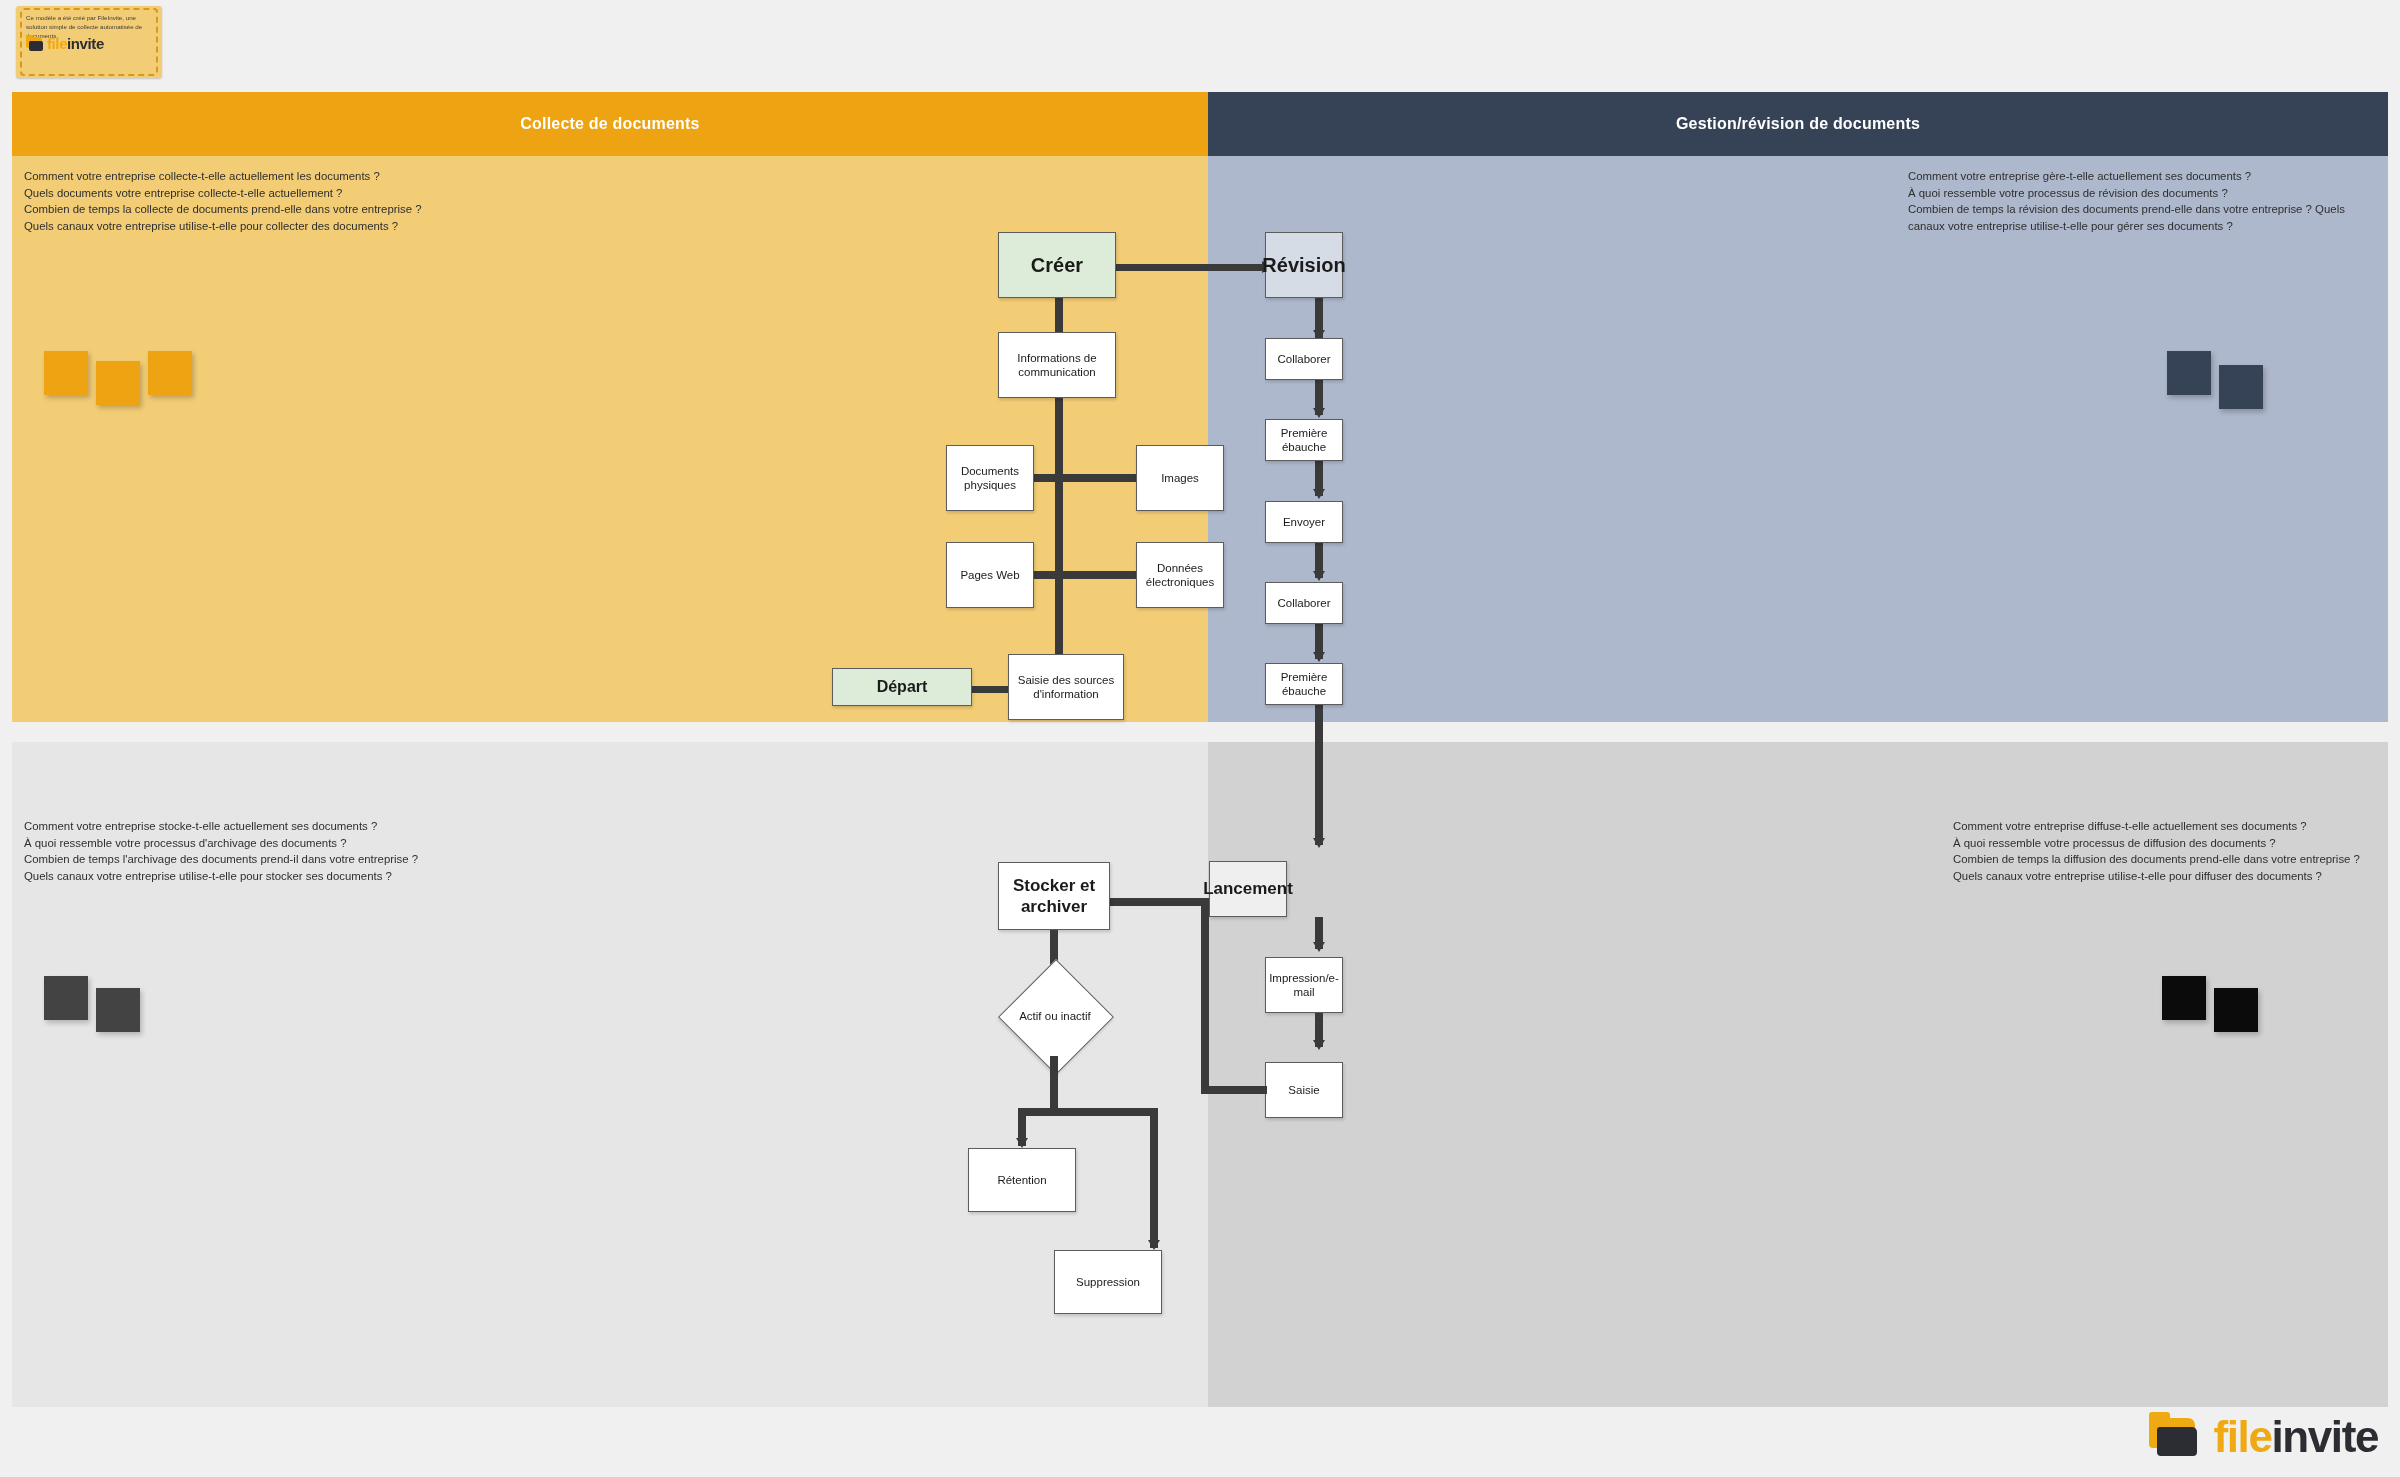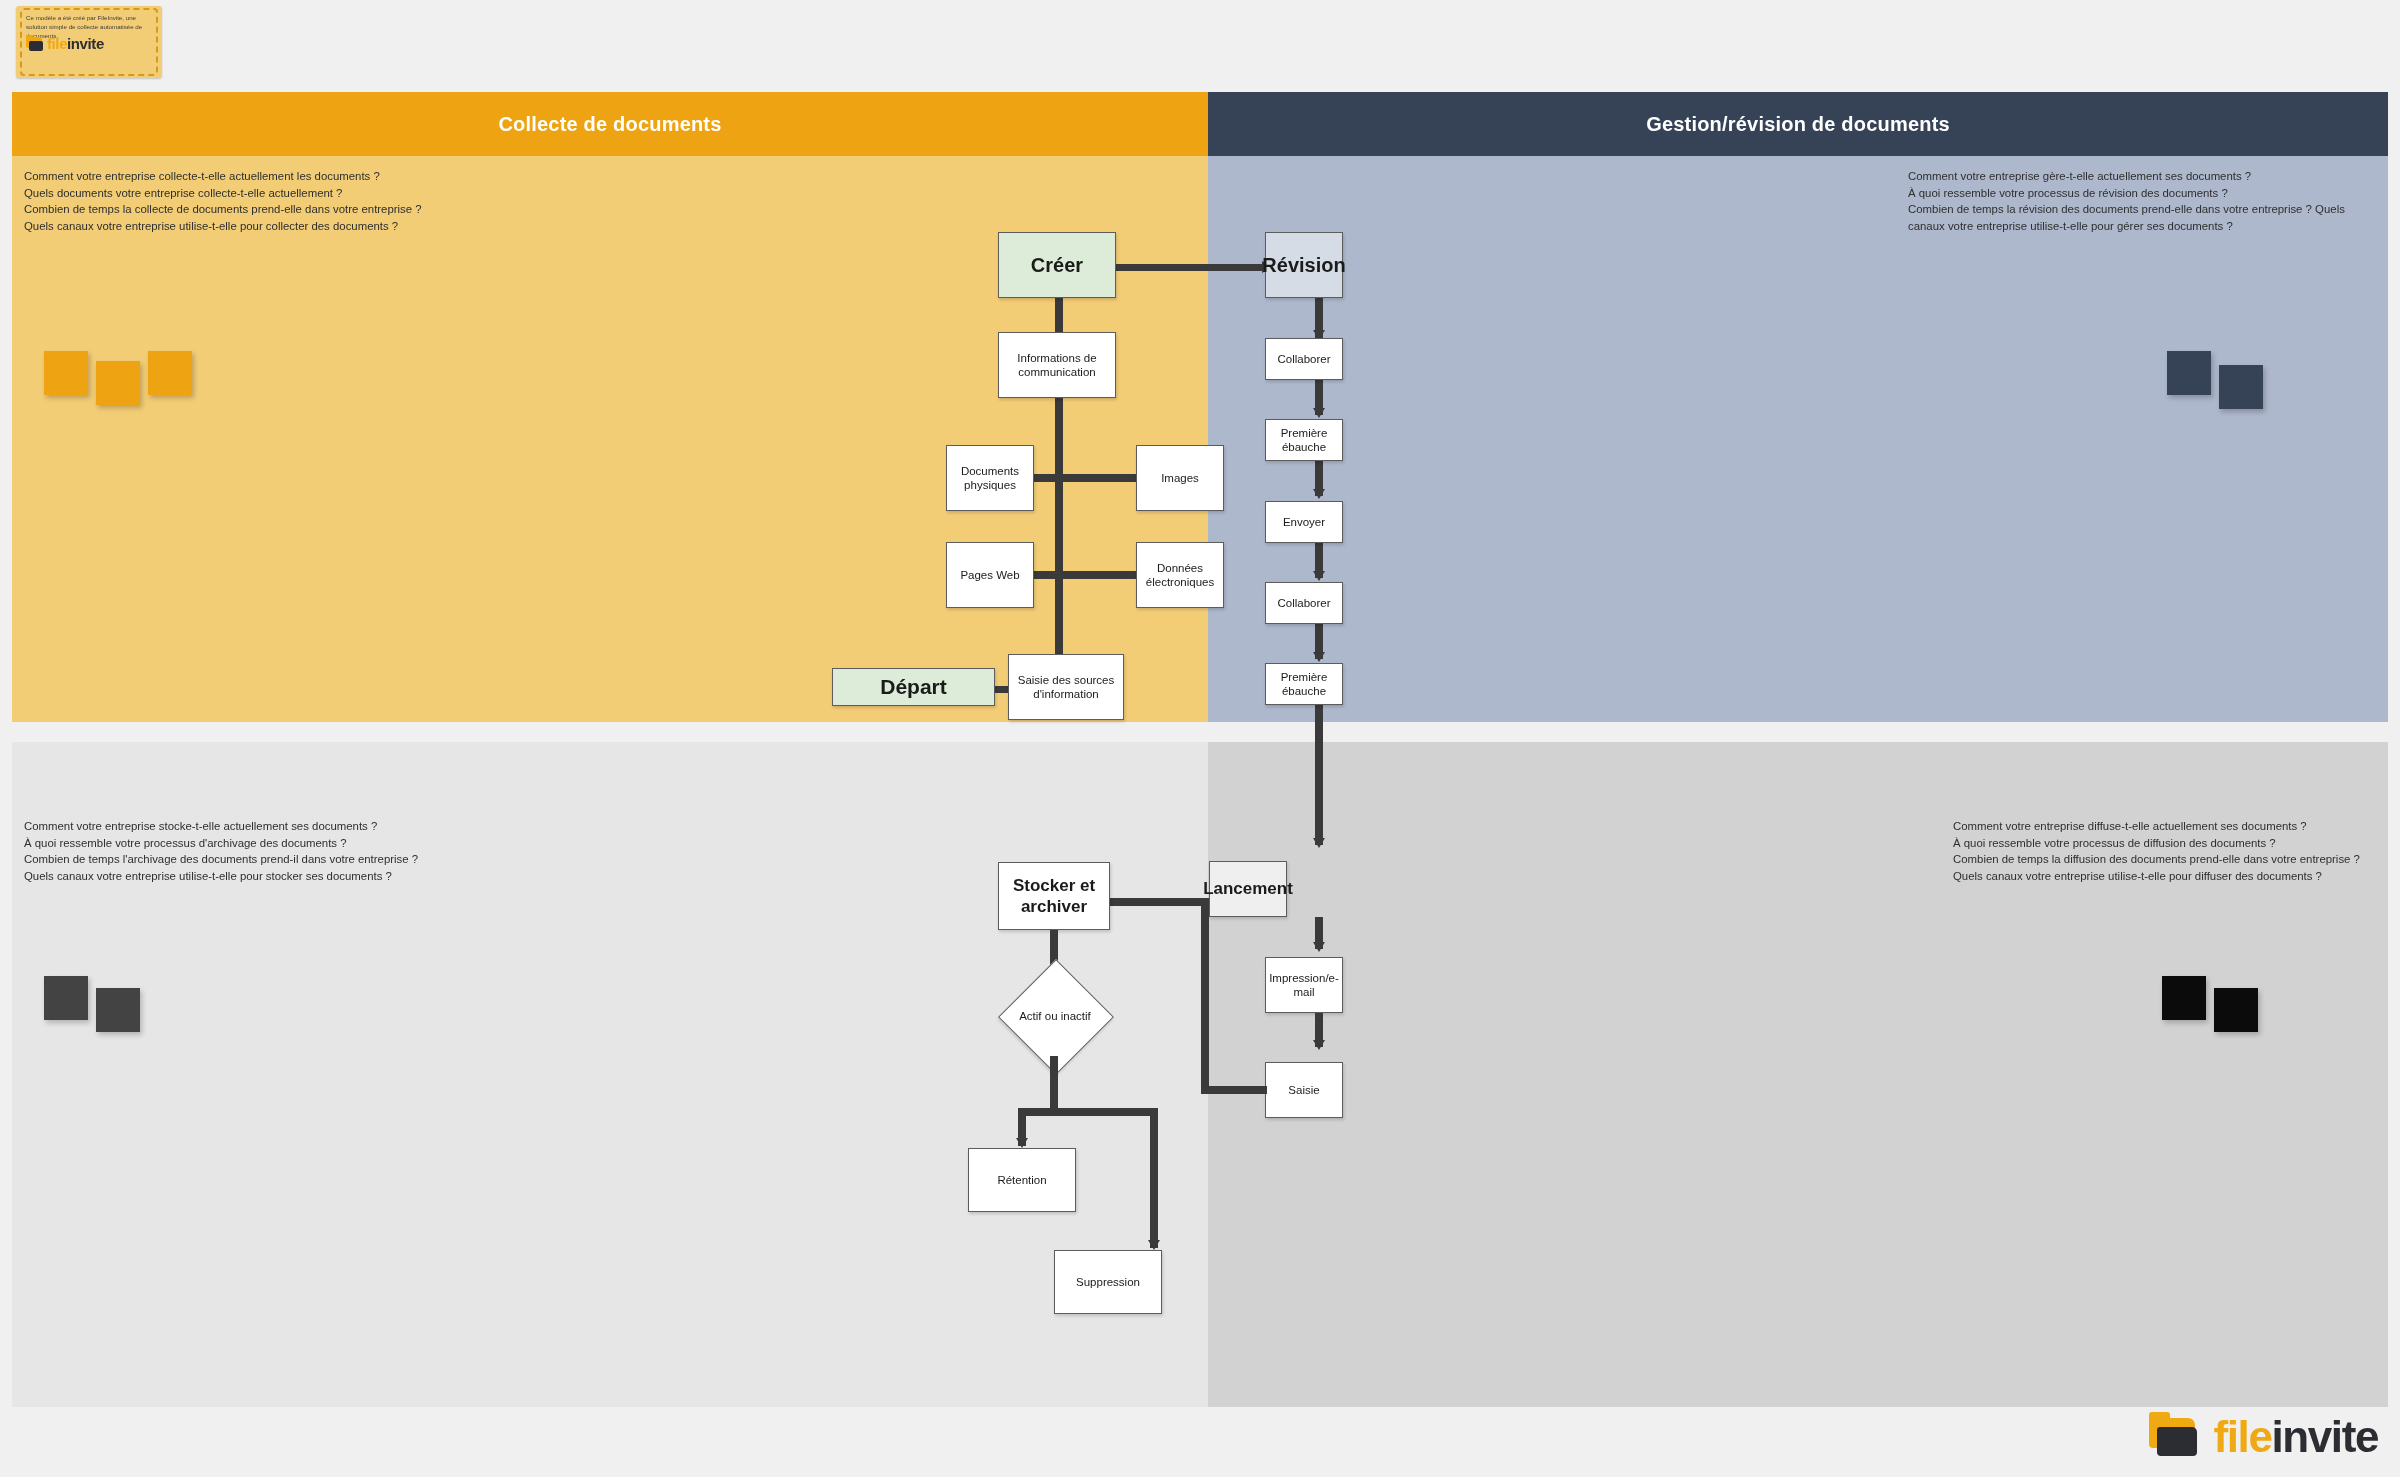--- a/index.html
+++ b/index.html
@@ -35,21 +35,21 @@
   .folder .f1{position:absolute;left:0;top:0;width:16px;height:11px;background:#efa913;
     border-radius:1.5px 3px 2px 2px;}
   .folder .f1:after{content:"";position:absolute;left:0;top:-2px;width:7px;height:3px;background:#efa913;border-radius:1px 1px 0 0;}
   .folder .f2{position:absolute;left:3px;top:4px;width:14px;height:10px;background:#2b2d33;border-radius:1.5px 2px 2px 2px;}
 
   
   .quad{position:absolute;box-sizing:border-box;}
   .q-head{
     position:absolute;left:0;top:0;width:100%;height:64px;
     display:flex;align-items:center;justify-content:center;
-    color:#ffffff;font-weight:700;font-size:20px;letter-spacing:.2px;
+    color:#ffffff;font-weight:700;font-size:16px;letter-spacing:.2px;
   }
   .q-body{position:absolute;left:0;top:64px;right:0;bottom:0;}
   .q-text{
     position:absolute;font-size:11.4px;line-height:1.45;color:#2e2e2e;white-space:pre-line;
   }
 
   
   #q-tl{left:12px;top:92px;width:1196px;height:630px;background:#f3cd76;}
   #q-tl .q-head{background:#eda312;}
   
@@ -198,21 +198,21 @@
   <div class="node" style="left:946px;top:445px;width:88px;height:66px;">Documents physiques</div>
 
   <div class="node" style="left:1136px;top:445px;width:88px;height:66px;">Images</div>
 
   <div class="node" style="left:946px;top:542px;width:88px;height:66px;">Pages Web</div>
 
   <div class="node" style="left:1136px;top:542px;width:88px;height:66px;">Données électroniques</div>
 
   <div class="node" style="left:1000px;top:654px;width:116px;height:66px;margin-left:8px;">Saisie des sources d'information</div>
 
-  <div class="node big green" style="left:832px;top:668px;width:163px;height:38px;font-size:21px;">Départ</div>
+  <div class="node big green" style="left:832px;top:668px;width:140px;height:38px;font-size:16px;">Départ</div>
 
   <div class="ln" style="left:1315px;top:298px;width:8px;height:40px;"></div>
   <div class="arrow down" style="left:1312.5px;top:330px;"></div>
   <div class="ln" style="left:1315px;top:380px;width:8px;height:35px;"></div>
   <div class="arrow down" style="left:1312.5px;top:408px;"></div>
   <div class="ln" style="left:1315px;top:461px;width:8px;height:35px;"></div>
   <div class="arrow down" style="left:1312.5px;top:489px;"></div>
   <div class="ln" style="left:1315px;top:543px;width:8px;height:35px;"></div>
   <div class="arrow down" style="left:1312.5px;top:571px;"></div>
   <div class="ln" style="left:1315px;top:624px;width:8px;height:35px;"></div>

